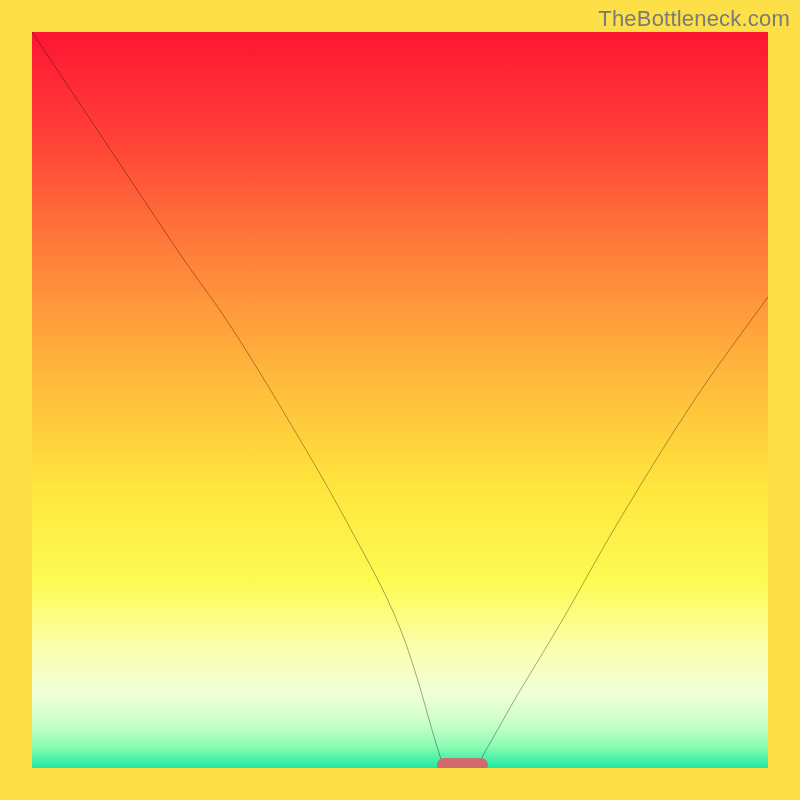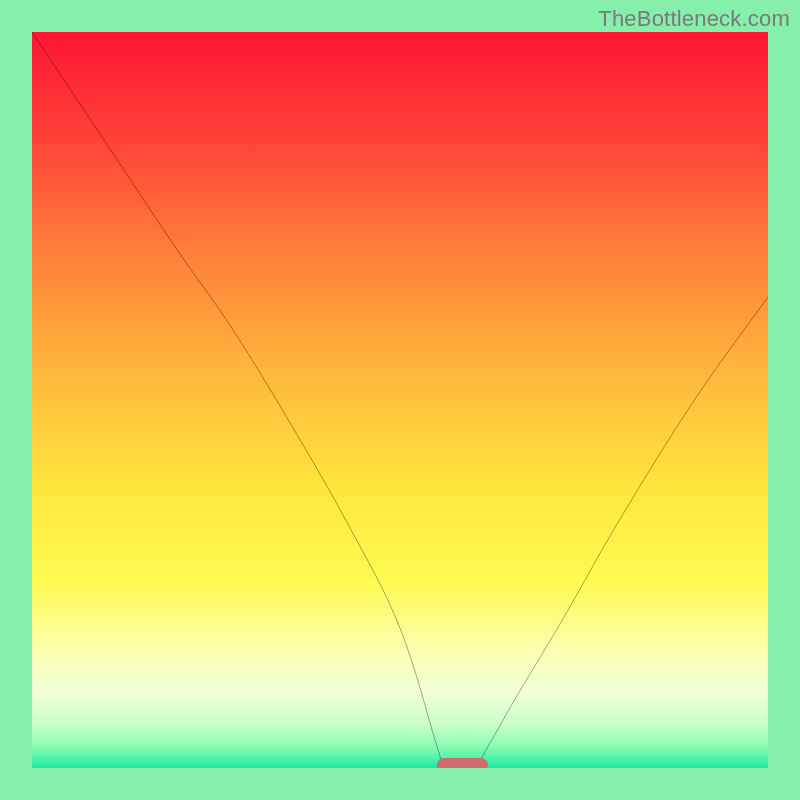--- a/index.html
+++ b/index.html
@@ -10,21 +10,21 @@
     background: #000;
     overflow: hidden;
     font-family: Arial, Helvetica, sans-serif;
   }
   .frame {
     position: absolute;
     top: 0;
     left: 0;
     width: 800px;
     height: 800px;
-    background: #86efac;
+    background: #fde047;
   }
   .plot-area {
     position: absolute;
     top: 32px;
     left: 32px;
     width: 736px;
     height: 736px;
     overflow: hidden;
   }
   .gradient {

